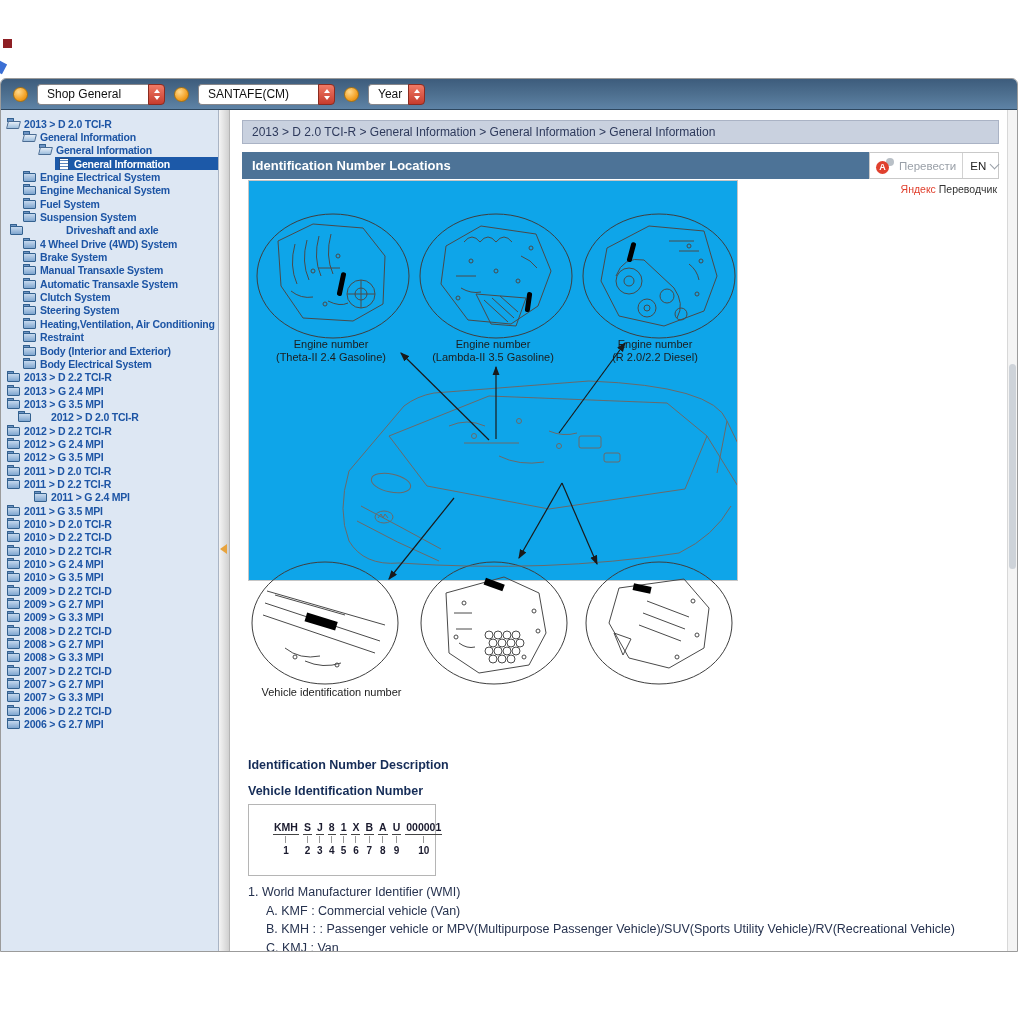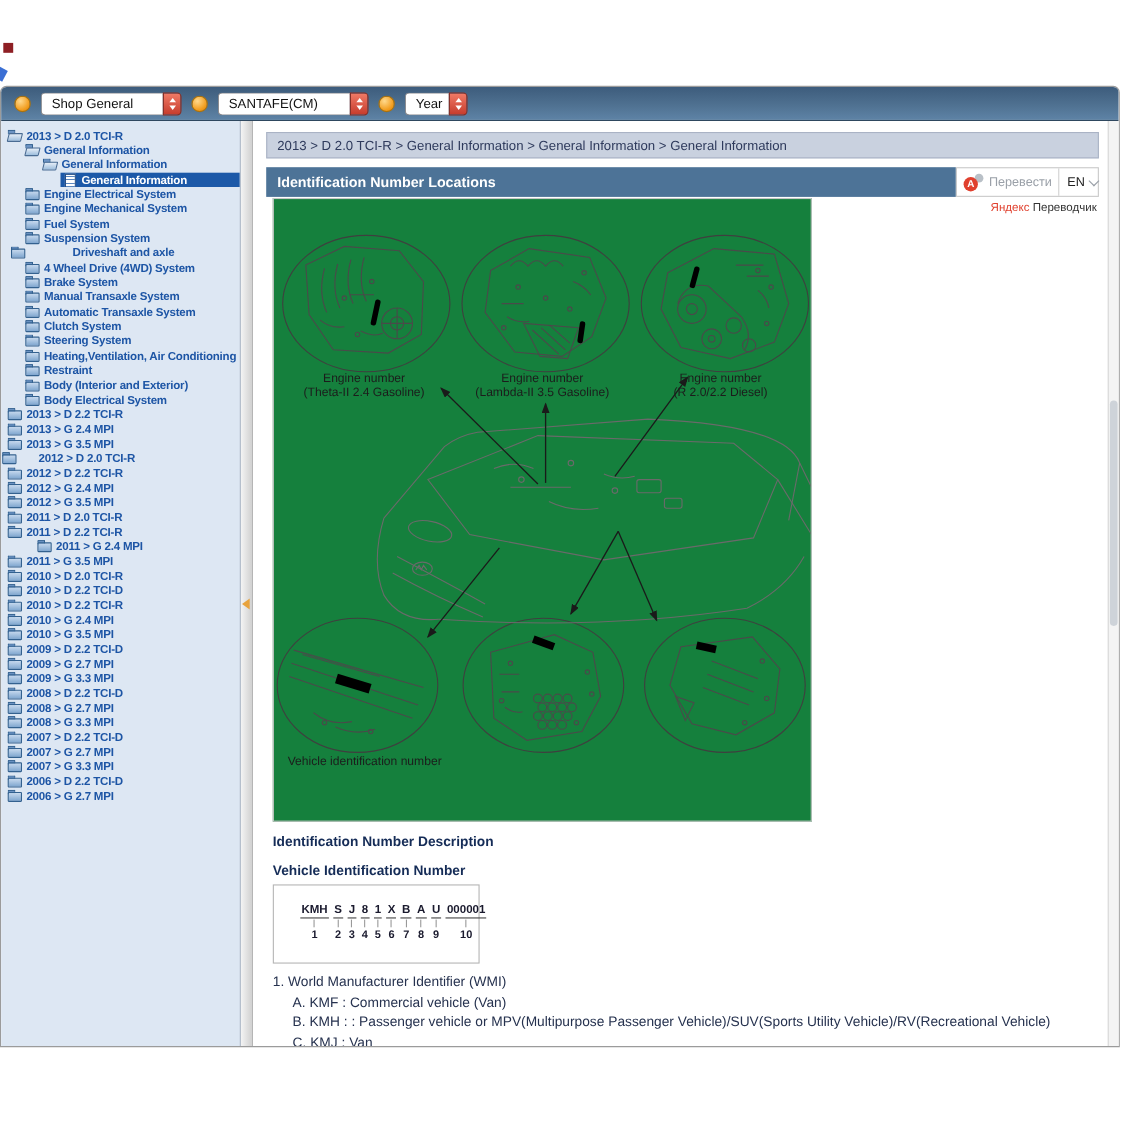--- a/index.html
+++ b/index.html
@@ -77,22 +77,22 @@
   .tr-label{font-size:11.5px;color:#9aa0a8}
   .tr-lang{border-left:1px solid #d2d2d2;height:100%;display:flex;align-items:center;gap:5px;
            padding:0 7px;cursor:pointer}
   .tr-lang-code{font-size:11.5px;color:#222}
   .chev{width:6px;height:6px;border-right:1.5px solid #9aa0a8;border-bottom:1.5px solid #9aa0a8;
         transform:rotate(45deg);margin-top:-3px}
   .yandex{position:absolute;top:73px;right:10px;font-size:10.5px;white-space:nowrap}
   .yx-red{color:#e0402e}
   .yx-dark{color:#333}
 
-  .figure{position:absolute;left:18px;top:70px;width:490px;height:567px;border:1px solid #c6c6c6;
-          box-sizing:border-box;background:#15803d}
+  .figure{position:absolute;left:18px;top:70px;width:490px;height:401px;border:1px solid #c6c6c6;
+          box-sizing:border-box;background:#0ea5e9}
   .fig-labels{position:absolute;left:1px;right:1px;display:flex;justify-content:space-between}
   .fig-labels.top{top:157px}
   .fig-labels.bot{top:505px}
   .fig-label{width:163px;text-align:center;font-size:11px;line-height:13px;color:#1c1c1c}
 
   .desc-h{position:absolute;left:18px;font-size:12.5px;font-weight:700;color:#152c57}
   .h1{top:648px}.h2{top:674px}
   .vinbox{position:absolute;left:18px;top:694px;width:188px;height:72px;border:1px solid #b5b5b5;
           box-sizing:border-box;display:flex;align-items:flex-start;padding:16px 0 0 24px}
   .vin-group{display:flex;flex-direction:column;align-items:center;margin-right:4px}
@@ -246,21 +246,21 @@
         <div class="tree-row" style="padding-left: 6px;">
           <span class="ticon folder"></span>
           <span class="tlabel">2013 &gt; G 2.4 MPI</span>
         </div>
 
         <div class="tree-row" style="padding-left: 6px;">
           <span class="ticon folder"></span>
           <span class="tlabel">2013 &gt; G 3.5 MPI</span>
         </div>
 
-        <div class="tree-row" style="padding-left: 1px; gap: 20px;">
+        <div class="tree-row" style="padding-left: 17px; gap: 20px;">
           <span class="ticon folder"></span>
           <span class="tlabel">2012 &gt; D 2.0 TCI-R</span>
         </div>
 
         <div class="tree-row" style="padding-left: 6px;">
           <span class="ticon folder"></span>
           <span class="tlabel">2012 &gt; D 2.2 TCI-R</span>
         </div>
 
         <div class="tree-row" style="padding-left: 6px;">

